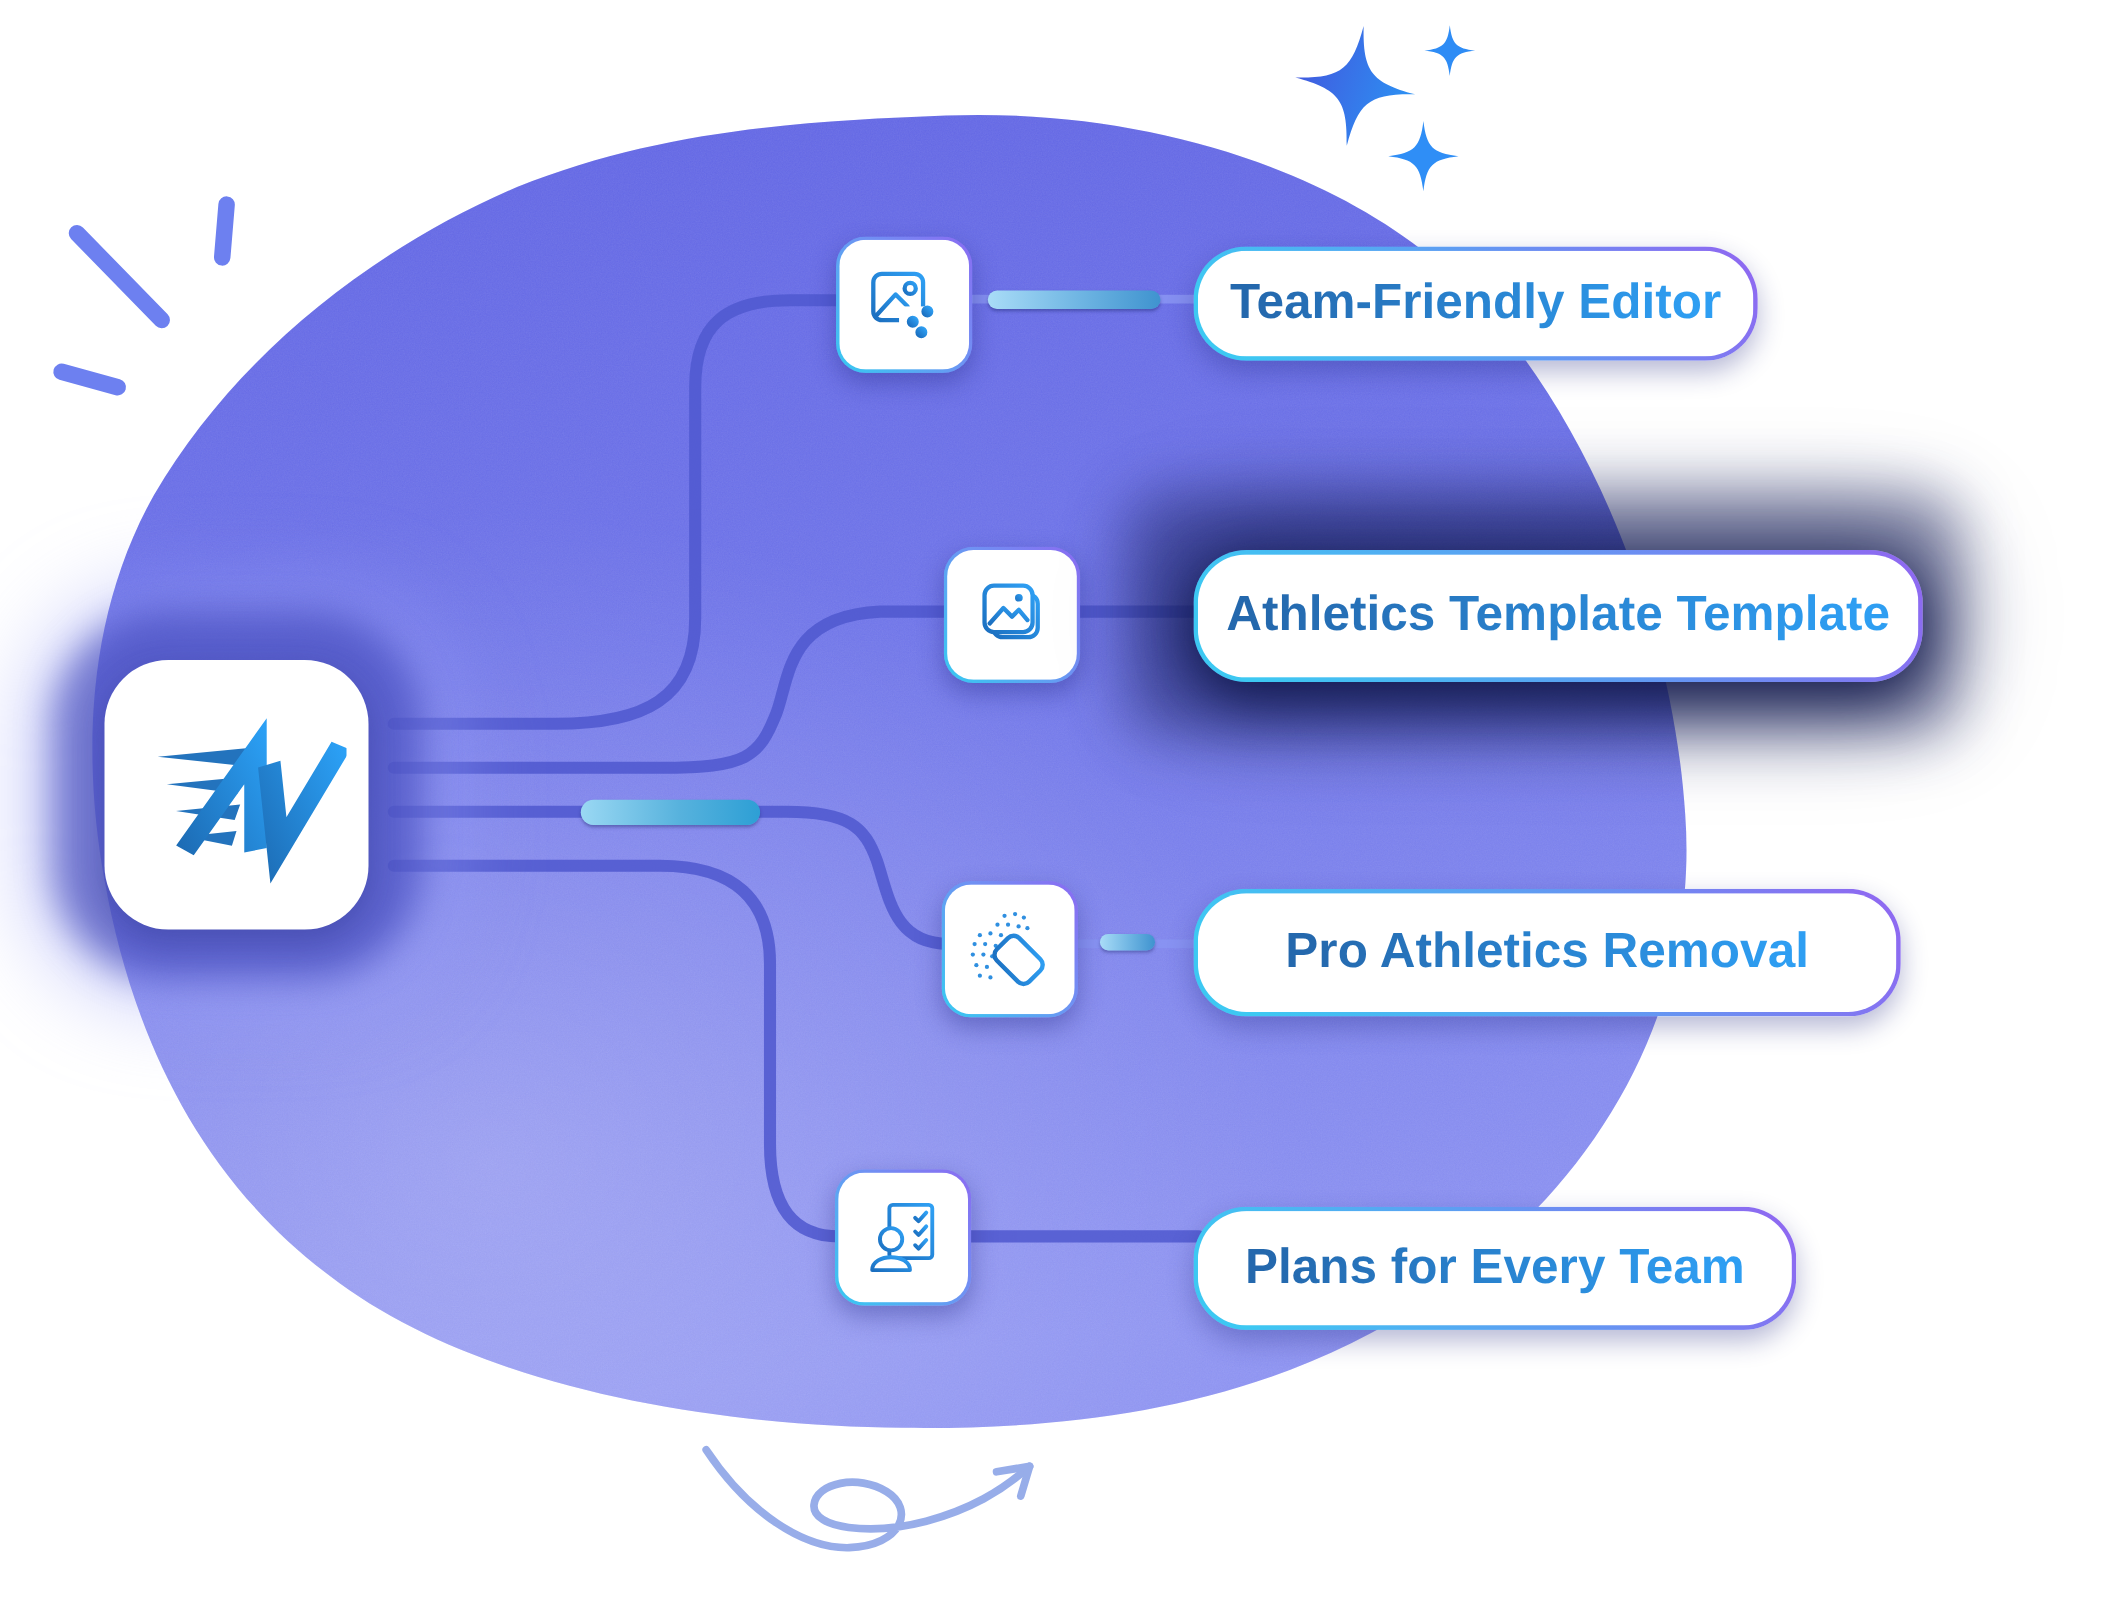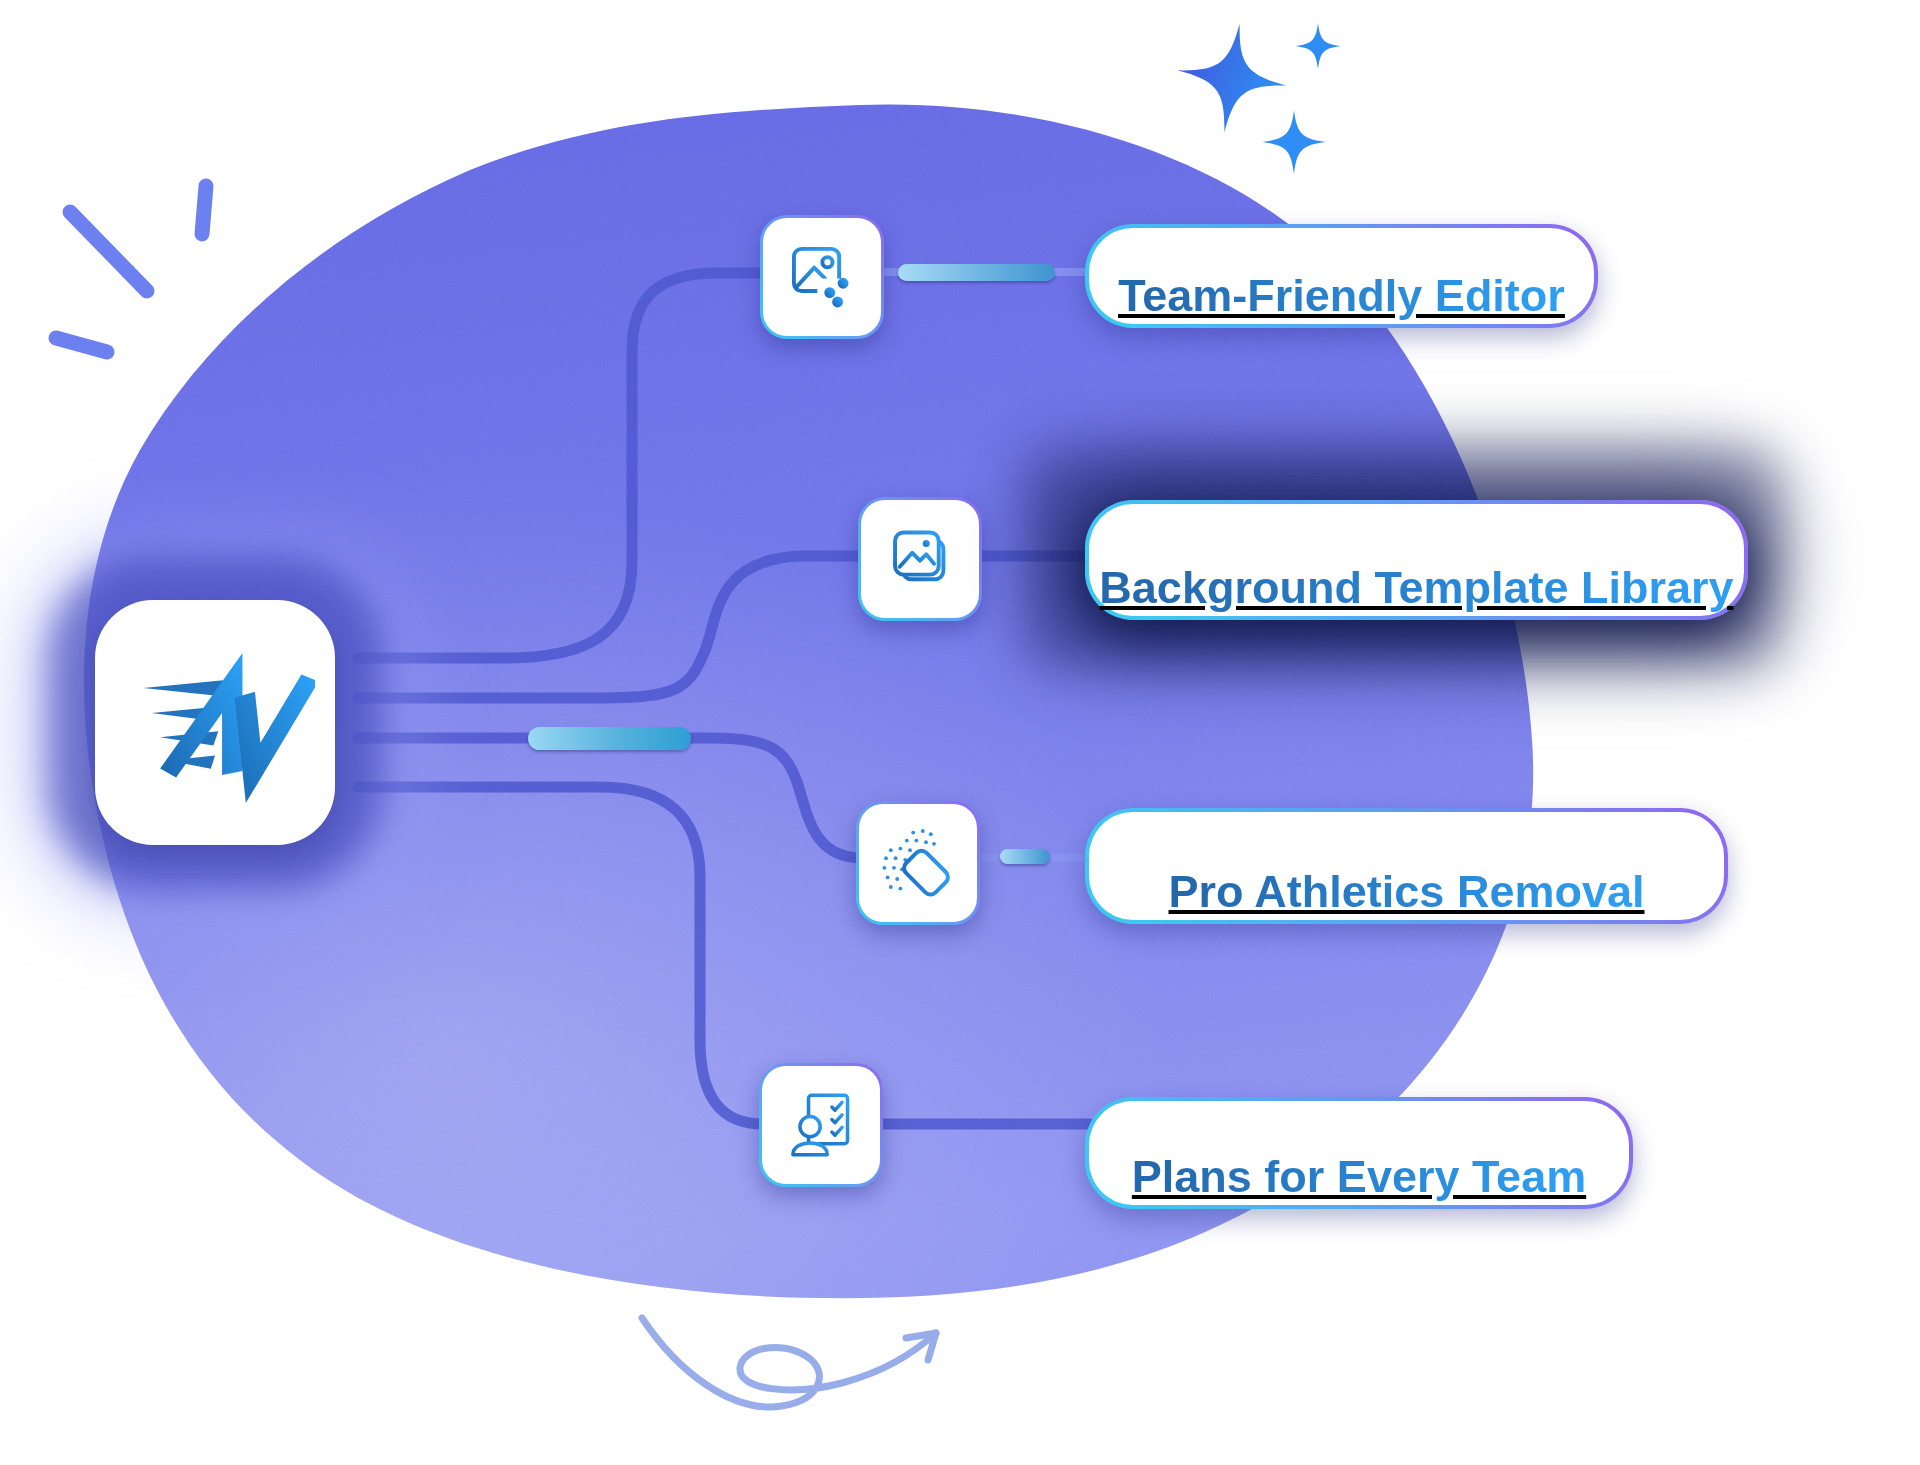--- a/index.html
+++ b/index.html
@@ -29,21 +29,21 @@
   .icon1{left:760px;top:215px;}
   .icon2{left:858px;top:497px;}
   .icon3{left:856px;top:801px;}
   .icon4{left:759px;top:1063px;}
 
   
   .pill{border-radius:48px;border:4px solid transparent;
     background:linear-gradient(#ffffff,#ffffff) padding-box,
                linear-gradient(55deg,#3dc8f2 8%,#5e9df2 52%,#8d6af1 96%) border-box;
     box-shadow:0 10px 24px rgba(33,40,128,0.33);z-index:2;
-    display:flex;align-items:flex-end;justify-content:center;text-decoration:underline;}
+    display:flex;align-items:center;justify-content:center;}
   .pill-label{font-size:45px;font-weight:bold;letter-spacing:0px;white-space:nowrap;
     background:linear-gradient(90deg,#2468ad 5%,#2e9ef2 95%);
     -webkit-background-clip:text;background-clip:text;color:transparent;
     transform:translateY(-2px);}
   .pill1{left:1085px;top:224px;width:505px;height:96px;}
   .pill2{left:1085px;top:500px;width:655px;height:112px;
     box-shadow:0 14px 46px rgba(14,21,70,0.85),0 0 85px 28px rgba(17,25,80,0.55);}
   .pill3{left:1085px;top:808px;width:635px;height:108px;}
   .pill4{left:1085px;top:1097px;width:540px;height:104px;}
 
@@ -270,21 +270,21 @@
       </g>
       <circle cx="36" cy="52" r="13" fill="#ffffff" stroke="url(#g4)" stroke-width="4.5"></circle>
       <path d="M14,88 C14,68 58,68 58,88 Z" fill="#ffffff" stroke="url(#g4)" stroke-width="4.5" stroke-linejoin="round"></path>
     </svg>
   </div>
 
   <div class="abs pill pill1">
     <span class="pill-label">Team-Friendly Editor</span>
   </div>
   <div class="abs pill pill2">
-    <span class="pill-label">Background Template Library</span>
+    <span class="pill-label">Athletics Template Template</span>
   </div>
   <div class="abs pill pill3">
     <span class="pill-label">Pro Athletics Removal</span>
   </div>
   <div class="abs pill pill4">
     <span class="pill-label">Plans for Every Team</span>
   </div>
 
   <div class="abs stub stub-center"></div>
   <div class="abs stub stub-row1"></div>

